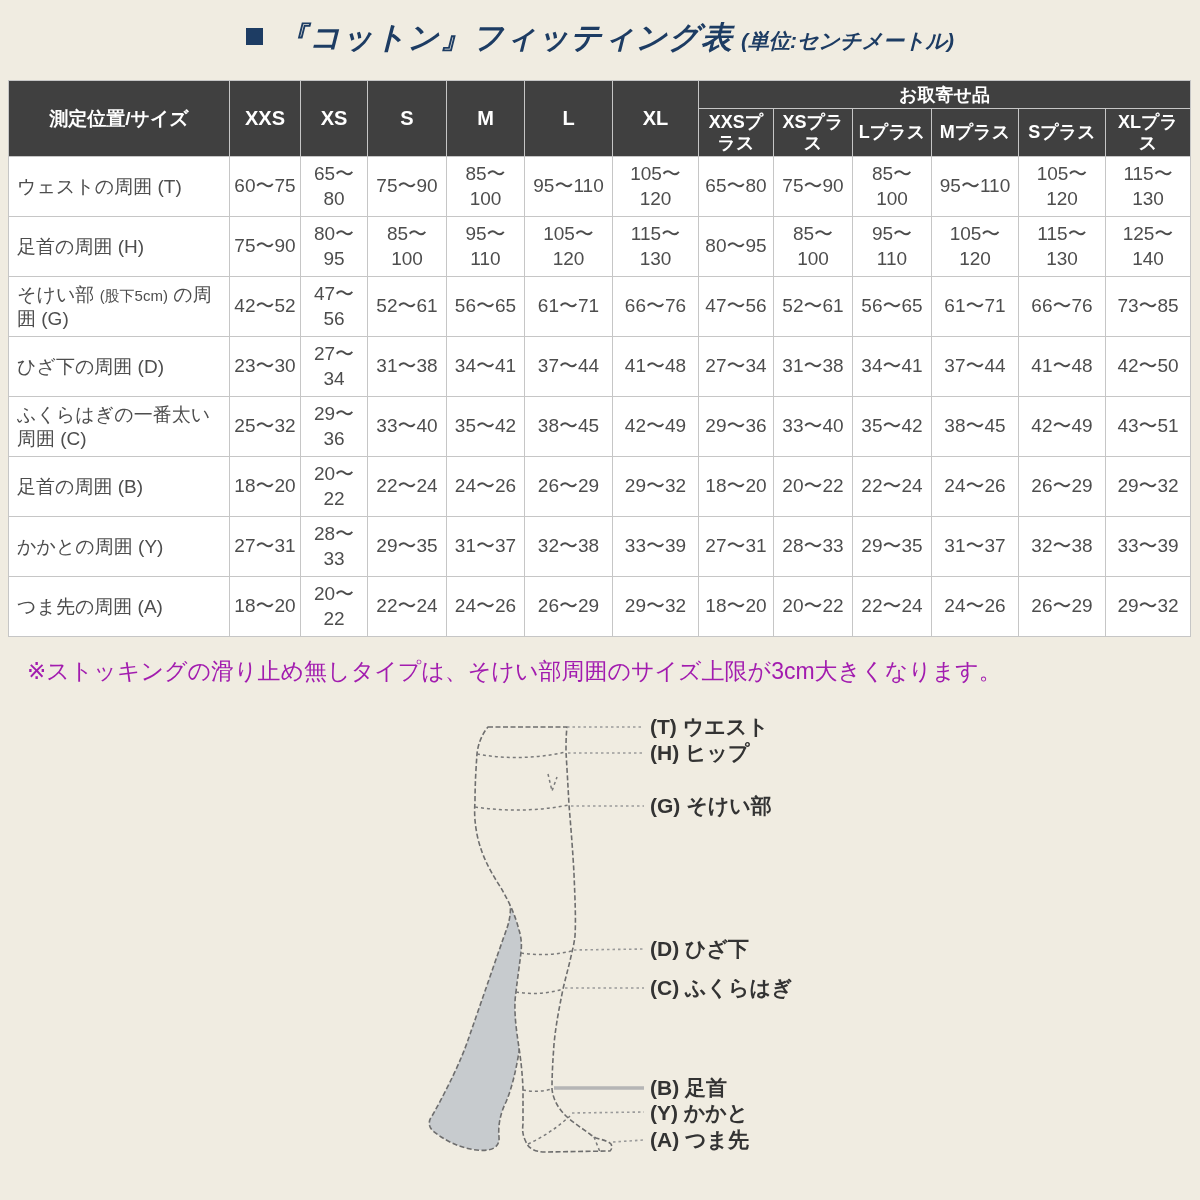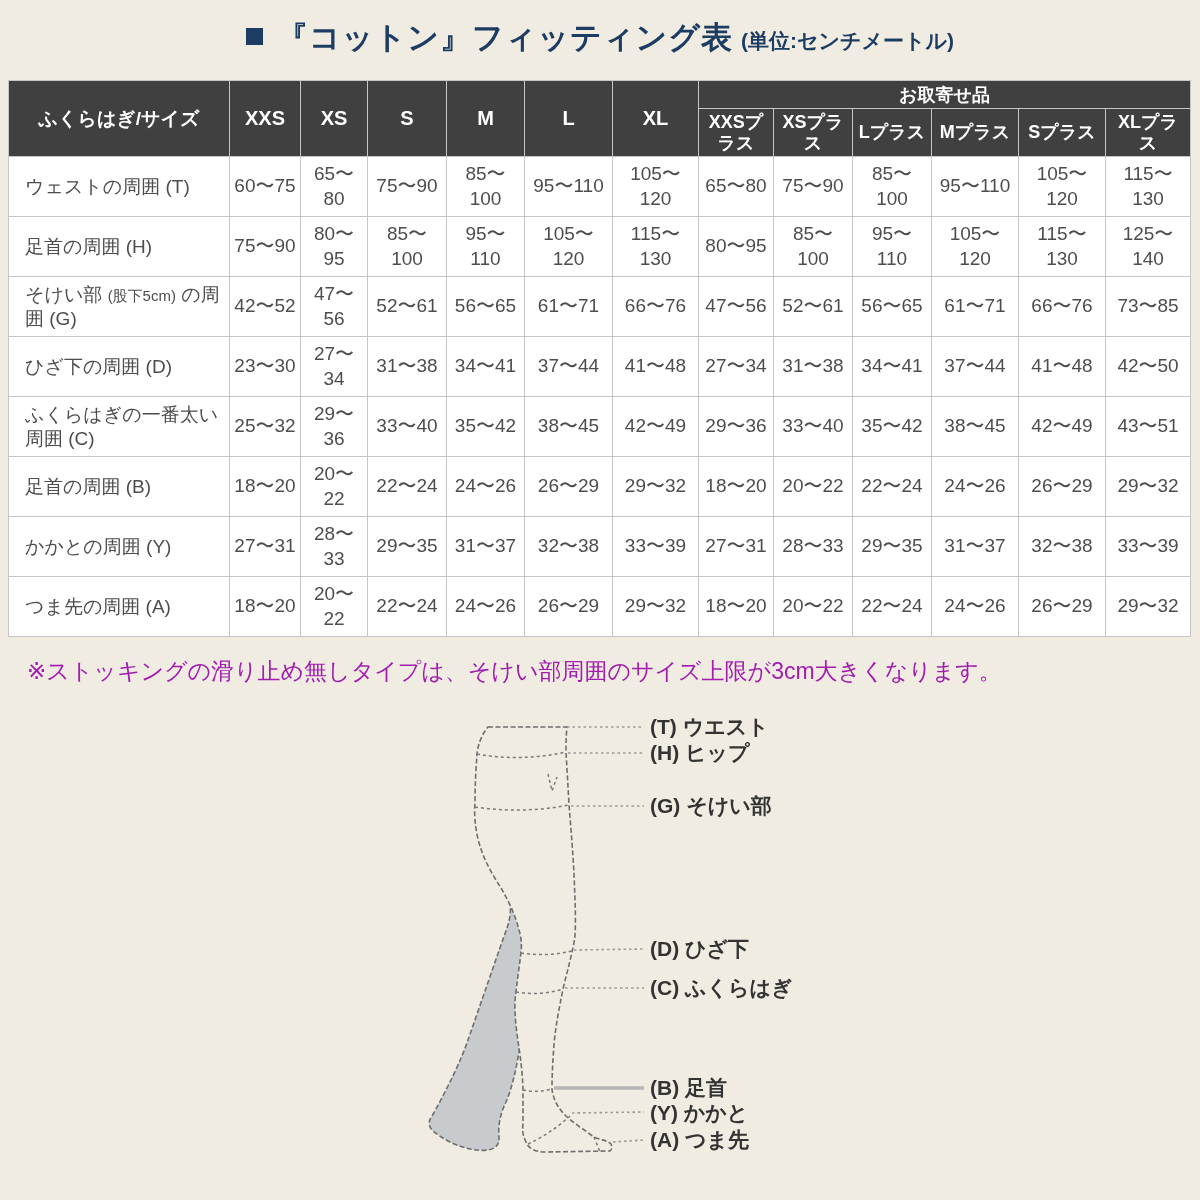--- a/index.html
+++ b/index.html
@@ -5,21 +5,21 @@
   html,body{margin:0;padding:0;}
   body{
     width:1200px;height:1200px;overflow:hidden;
     background:#f0ece1;
     font-family:"Liberation Sans","DejaVu Sans",sans-serif;
     color:#4d4d4d;
   }
   
   .title{
     padding-top:16px;height:48px;text-align:center;
-    color:#1d3c63;font-weight:bold;line-height:44px;white-space:nowrap;
+    color:#1d3c63;font-weight:bold;line-height:44px;white-space:nowrap;font-style:italic;
   }
   .title .bullet{
     display:inline-block;width:17px;height:17px;background:#1d3c63;
     margin-right:14px;vertical-align:3px;
   }
   .title .main{font-size:31px;letter-spacing:1px;}
   .title .unit{font-size:21px;margin-left:8px;font-weight:bold;}
   
   table.fit{
     border-collapse:collapse;table-layout:fixed;
@@ -35,21 +35,21 @@
   th.corner{font-size:19px;}
   th.size{font-size:20px;}
   th.group{font-size:18px;height:27px;padding:0;}
   tr.plusrow th{font-size:18px;height:45px;padding:1px 3px;line-height:1.15;font-weight:bold;}
   tbody tr{height:60px;}
   tbody td{
     font-size:19px;text-align:center;background:#ffffff;
     line-height:1.3;padding:2px 4px;color:#4d4d4d;
   }
   tbody td.rowlabel{
-    text-align:left;padding:3px 6px 3px 16px;font-size:19px;line-height:1.25;
+    text-align:left;padding:3px 6px 3px 8px;font-size:19px;line-height:1.25;
   }
   .small-note{font-size:15px;}
   
   .notes{margin:16px 0 0 27px;font-size:23px;color:#a21caf;line-height:1.62;}
   
   .diagram{position:relative;height:462px;margin-top:14px;}
   .diagram svg{position:absolute;left:420px;top:0;}
   .leg-front{fill:#f0ece1;stroke:#6e6e6e;stroke-width:1.6;stroke-dasharray:5 2.5;stroke-linejoin:round;}
   .leg-back{fill:#c7cbce;stroke:#6e6e6e;stroke-width:1.6;stroke-dasharray:5 2.5;stroke-linejoin:round;}
   .measure{fill:none;stroke:#7a7a7a;stroke-width:1.5;stroke-dasharray:3 3;}
@@ -75,21 +75,21 @@
     <col style="width:86px">
       <col style="width:75px">
       <col style="width:79px">
     <col style="width:79px">
       <col style="width:87px">
       <col style="width:87px">
     <col style="width:85px">
   </colgroup>
   <thead>
     <tr>
-      <th class="corner" rowspan="2">ふくらはぎ/サイズ</th>
+      <th class="corner" rowspan="2">測定位置/サイズ</th>
       <th class="size" rowspan="2">XXS</th>
       <th class="size" rowspan="2">XS</th>
       <th class="size" rowspan="2">S</th>
       <th class="size" rowspan="2">M</th>
       <th class="size" rowspan="2">L</th>
       <th class="size" rowspan="2">XL</th>
       <th class="group" colspan="6">お取寄せ品</th>
     </tr>
     <tr class="plusrow">
       <th>XXSプラス</th>

